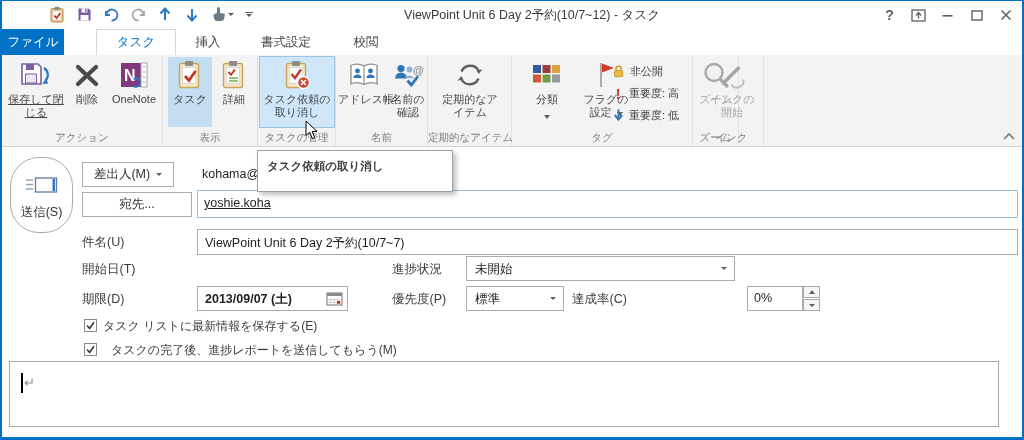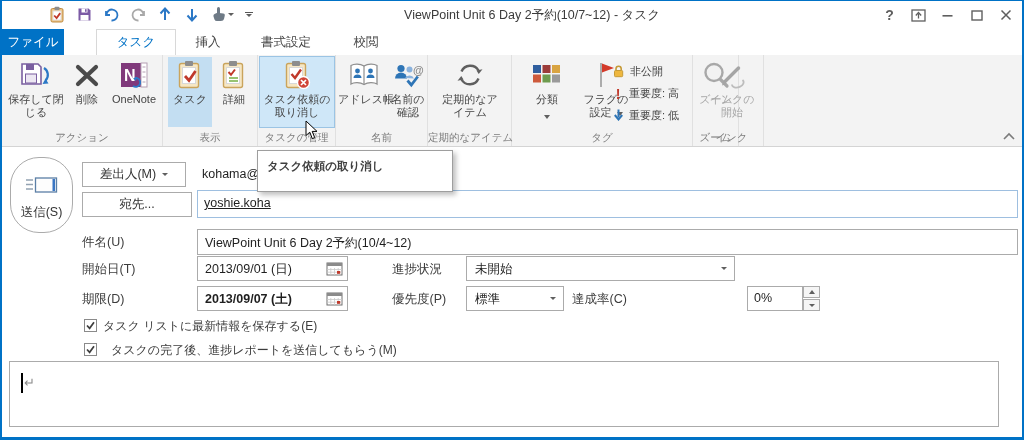--- a/index.html
+++ b/index.html
@@ -142,21 +142,21 @@
     <div class="tab tab-file" style="left:0;width:62px;">ファイル</div>
     <div class="tab tab-active" style="left:94px;width:80px;">タスク</div>
     <div class="tab" style="left:178px;width:56px;">挿入</div>
     <div class="tab" style="left:238px;width:92px;">書式設定</div>
     <div class="tab" style="left:336px;width:56px;">校閲</div>
   </div>
 
   <div class="ribbon">
 
     <div class="rgroup" style="left:0;width:161px;">
-      <div class="rbtn" style="left:5px;width:58px;">
+      <div class="rbtn" style="left:5px;width:58px;text-decoration:underline;">
         <span class="ricon">
           <svg width="34" height="30" viewBox="0 0 34 30">
               <path d="M3 4 h16 l3 3 v17 h-19 z" fill="#fff" stroke="#7a5fa0" stroke-width="1.6"></path>
               <rect x="7" y="4" width="8" height="6" fill="#7a5fa0"></rect>
               <rect x="6.5" y="14" width="11" height="9" fill="#ece7f2" stroke="#7a5fa0"></rect>
               <path d="M25 8 a8 8 0 0 1 1.5 12.5" fill="none" stroke="#2b78c6" stroke-width="2.2"></path>
               <path d="M29.5 23.5 l-6 .5 3 -5.2 z" fill="#2b78c6"></path>
             </svg>
         </span>
         <span class="rlabel">保存して閉じる</span>
@@ -364,50 +364,39 @@
       <div class="abs" style="left:0;right:0;top:18px;text-align:center;">
         <svg width="34" height="18" viewBox="0 0 34 18">
             <path d="M1 4 h7 M1 8.5 h7 M1 13 h7" stroke="#93a2b2" stroke-width="1.4"></path>
             <rect x="10.5" y="2" width="21" height="14" fill="#fdfdfd" stroke="#5b7fa6" stroke-width="1.3"></rect>
             <rect x="27.5" y="3" width="2.6" height="12" fill="#3a76c4"></rect>
           </svg>
       </div>
       <div class="abs" style="left:0;right:0;top:46px;text-align:center;font-size:12.5px;color:#333;">送信(S)</div>
     </div>
 
-    <div class="fbtn" style="left:80px;top:15px;width:104px;height:25px;">
+    <div class="fbtn" style="left:80px;top:15px;width:92px;height:25px;">
       <span>差出人(M)</span>
       <span class="tri sm"></span>
     </div>
     <div class="fval" style="left:200px;top:20px;">kohama@w</div>
 
     <div class="fbtn" style="left:80px;top:45px;width:110px;height:25px;">
       <span>宛先...</span>
     </div>
     <div class="field" style="left:195px;top:43px;width:821px;height:28px;border-color:#9ebfe0;">
       <span class="fval" style="left:6px;top:5px;text-decoration:underline;">yoshie.koha</span>
     </div>
 
     <div class="flabel" style="left:80px;top:87px;">件名(U)</div>
     <div class="field" style="left:195px;top:82px;width:821px;height:26px;">
-      <span class="fval" style="left:7px;top:5px;">ViewPoint Unit 6 Day 2予約(10/4~12)</span>
+      <span class="fval" style="left:7px;top:5px;">ViewPoint Unit 6 Day 2予約(10/7~7)</span>
     </div>
 
     <div class="flabel" style="left:80px;top:114px;">開始日(T)</div>
-    <div class="field" style="left:195px;top:109px;width:151px;height:25px;">
-      <span class="fval" style="left:7px;top:4px;">2013/09/01 (日)</span>
-      <span class="calbtn">
-        <svg width="17" height="15" viewBox="0 0 17 15">
-            <rect x="1" y="2" width="15" height="12" fill="#fff" stroke="#707070"></rect>
-            <rect x="1" y="2" width="15" height="3" fill="#8b8b8b"></rect>
-            <path d="M4.8 7 v7 M8.5 7 v7 M12.2 7 v7 M1 8.5 h15 M1 11.2 h15" stroke="#c9c9c9" stroke-width="0.8"></path>
-            <rect x="11" y="10" width="3.2" height="2.8" fill="#c0392b"></rect>
-          </svg>
-      </span>
-    </div>
     <div class="flabel" style="left:390px;top:114px;">進捗状況</div>
     <div class="field" style="left:464px;top:109px;width:269px;height:25px;">
       <span class="fval" style="left:8px;top:4px;">未開始</span>
       <span class="tri sm combo-arrow"></span>
     </div>
 
     <div class="flabel" style="left:80px;top:144px;">期限(D)</div>
     <div class="field" style="left:195px;top:139px;width:151px;height:25px;font-weight:bold;">
       <span class="fval" style="left:7px;top:4px;">2013/09/07 (土)</span>
       <span class="calbtn">

